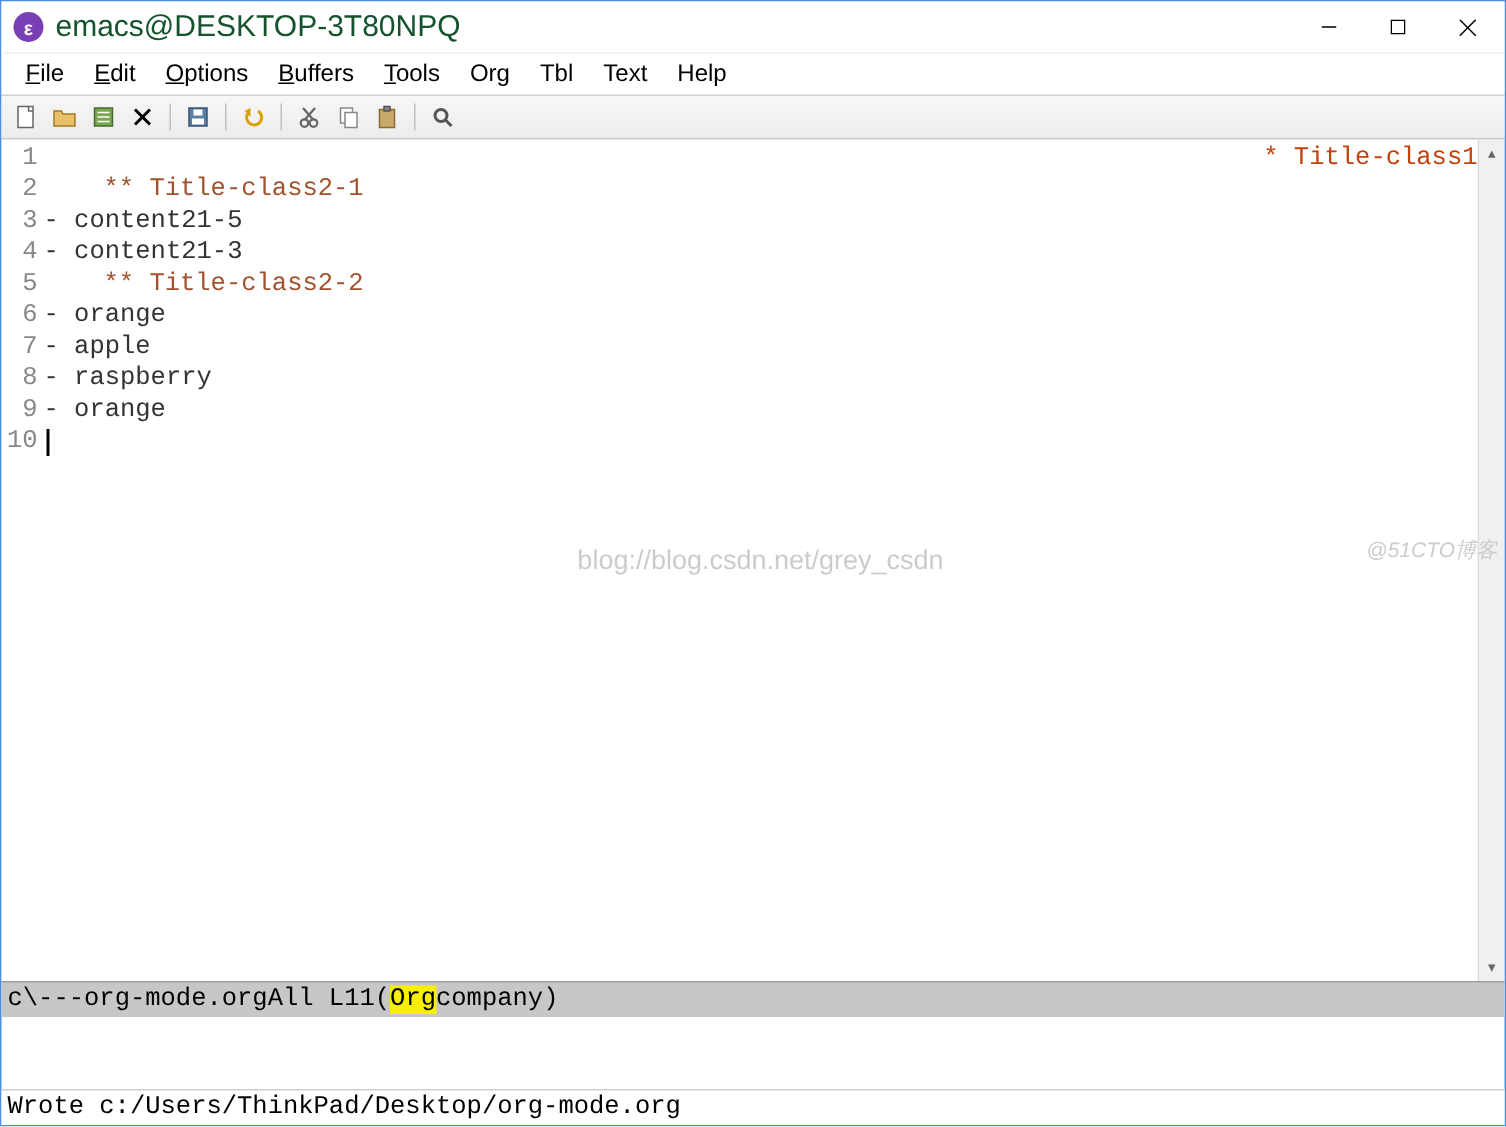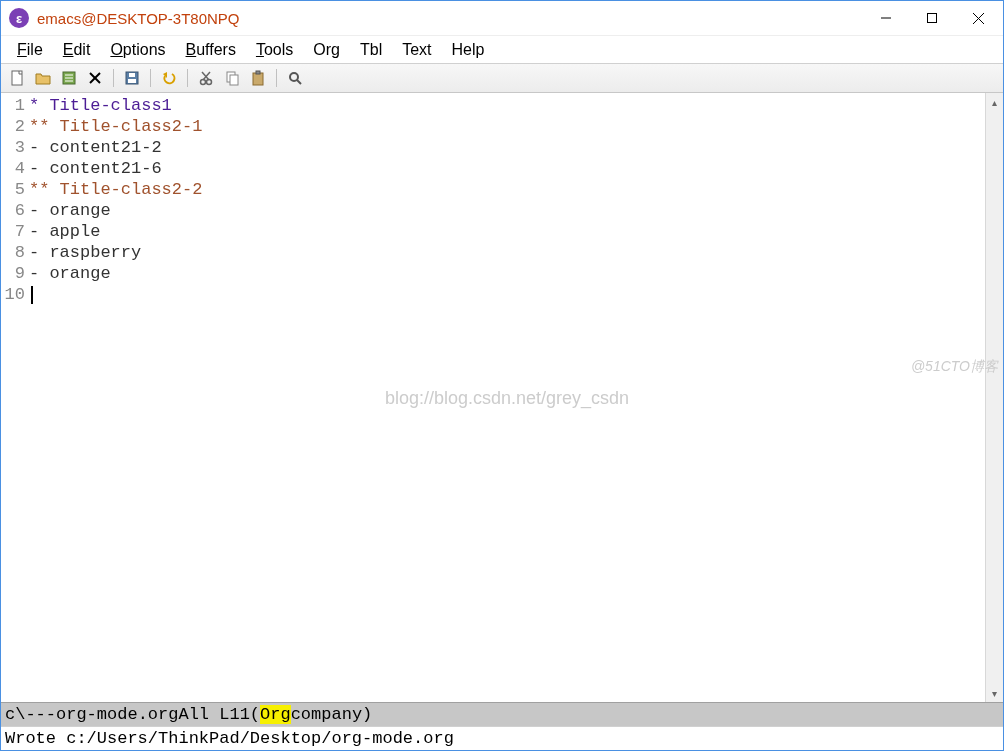--- a/index.html
+++ b/index.html
@@ -1,46 +1,46 @@
 <!DOCTYPE html>
 <html><head>
 <meta charset="utf-8">
 <style>
   * { box-sizing: border-box; margin: 0; padding: 0; }
   html, body { width: 1004px; height: 751px; font-family: "Segoe UI", sans-serif; overflow: hidden; background: #fff; }
   .window { width: 1004px; height: 751px; border: 1px solid #4a90e2; display: flex; flex-direction: column; background: #fff; }
   .titlebar { height: 34px; display: flex; align-items: center; padding: 0 2px 0 8px; background: #fff; }
   .titlebar .app-icon { width: 20px; height: 20px; border-radius: 50%; background: #7b3fb5; color: #fff; display: flex; align-items: center; justify-content: center; font-size: 13px; font-weight: bold; margin-right: 8px; }
-  .titlebar .title { font-size: 15px; color: #c2410c; flex: 0 0 auto; }
+  .titlebar .title { font-size: 20px; color: #14532d; flex: 0 0 auto; }
   .titlebar .spacer { flex: 1 1 auto; }
   .titlebar .winbtn { width: 46px; height: 30px; display: flex; align-items: center; justify-content: center; color: #000; font-size: 13px; }
   .menubar { height: 28px; display: flex; align-items: center; padding: 0 6px; background: #fff; border-top: 1px solid #eee; }
   .menubar .menuitem { padding: 2px 10px; font-size: 16px; color: #000; }
   .menubar .menuitem span.ul { text-decoration: underline; }
   .toolbar { height: 30px; background: linear-gradient(#f7f7f7,#ececec); border-top: 1px solid #d0d0d0; border-bottom: 1px solid #c7c7c7; display: flex; align-items: center; padding: 0 4px; gap: 2px; }
   .toolbar .tbtn { width: 24px; height: 22px; display: flex; align-items: center; justify-content: center; border: 1px solid transparent; border-radius: 2px; }
   .toolbar .sep { width: 1px; height: 18px; background: #c0c0c0; margin: 0 4px; }
   .editor-area { flex: 1 1 auto; display: flex; overflow: hidden; position: relative; }
   .gutter { width: 28px; background: #fff; color: #888; font-family: "Consolas","Courier New",monospace; font-size: 17px; text-align: right; padding-top: 2px; }
   .gutter div { padding-right: 4px; line-height: 21px; height: 21px; }
   .buffer { flex: 1 1 auto; font-family: "Consolas","Courier New",monospace; font-size: 17px; line-height: 21px; padding-top: 2px; position: relative; background: #fff; }
   .buffer .line { height: 21px; white-space: pre; }
-  .h1 { color: #4c1d95; }
-  .h2 { color: #a0522d; }
+  .h1 { color: #c2410c; text-align: right; }
+  .h2 { color: #a0522d; margin-left: 40px; }
   .body { color: #333; }
   .cursor { display:inline-block; width: 2px; height: 18px; background: #000; vertical-align: text-bottom; margin-left:2px;}
   .watermark { position: absolute; left: 50%; top: 50%; transform: translate(-50%,-50%); color: #ccc; font-family: sans-serif; font-size: 18px; pointer-events: none; }
   .corner-mark { position: absolute; right: 4px; bottom: 50%; color: #ccc; font-size: 14px; }
   .scrollbar { width: 18px; background: #f0f0f0; border-left: 1px solid #d8d8d8; display: flex; flex-direction: column; align-items: center; }
   .scrollbar .arrow { height: 18px; width: 100%; display: flex; align-items: center; justify-content: center; color: #666; font-size: 10px; }
   .scrollbar .track { flex: 1; }
   .modeline { height: 24px; background: #c7c7c7; border-top: 1px solid #a0a0a0; font-family: "Consolas","Courier New",monospace; font-size: 17px; display: flex; align-items: center; padding: 0 4px; color: #000; }
   .modeline .ml-file { font-weight: normal; }
   .modeline .ml-mode-hl { background: #f7f000; }
-  .minibuffer { height: 24px; background: #fff; font-family: "Consolas","Courier New",monospace; font-size: 17px; display: flex; align-items: center; padding: 0 4px; color: #000; border-top: 1px solid #d0d0d0; }
+  .minibuffer { height: 24px; background: #fff; font-family: "Consolas","Courier New",monospace; font-size: 17px; display: flex; align-items: center; padding: 0 4px; color: #000; border-top: 1px solid #d0d0d0; margin-top: 48px; }
   svg { display: block; }
 </style>
 </head>
 <body>
 
 <div class="window">
 
   <div class="titlebar">
     <div class="app-icon">ε</div>
     <div class="title">emacs@DESKTOP-3T80NPQ</div>
@@ -176,22 +176,22 @@
         <div>6</div>
         <div>7</div>
         <div>8</div>
         <div>9</div>
         <div>10</div>
       </div>
     <div class="buffer" id="buffer">
       <div class="watermark">blog://blog.csdn.net/grey_csdn</div>
     <div class="line h1">* Title-class1</div>
         <div class="line h2">** Title-class2-1</div>
-        <div class="line body">- content21-2</div>
-        <div class="line body">- content21-6</div>
+        <div class="line body">- content21-5</div>
+        <div class="line body">- content21-3</div>
         <div class="line h2">** Title-class2-2</div>
         <div class="line body">- orange</div>
         <div class="line body">- apple</div>
         <div class="line body">- raspberry</div>
         <div class="line body">- orange</div>
         <div class="line body"><span class="cursor"></span></div>
       </div>
     <div class="scrollbar">
       <div class="arrow">▴</div>
       <div class="track"></div>

